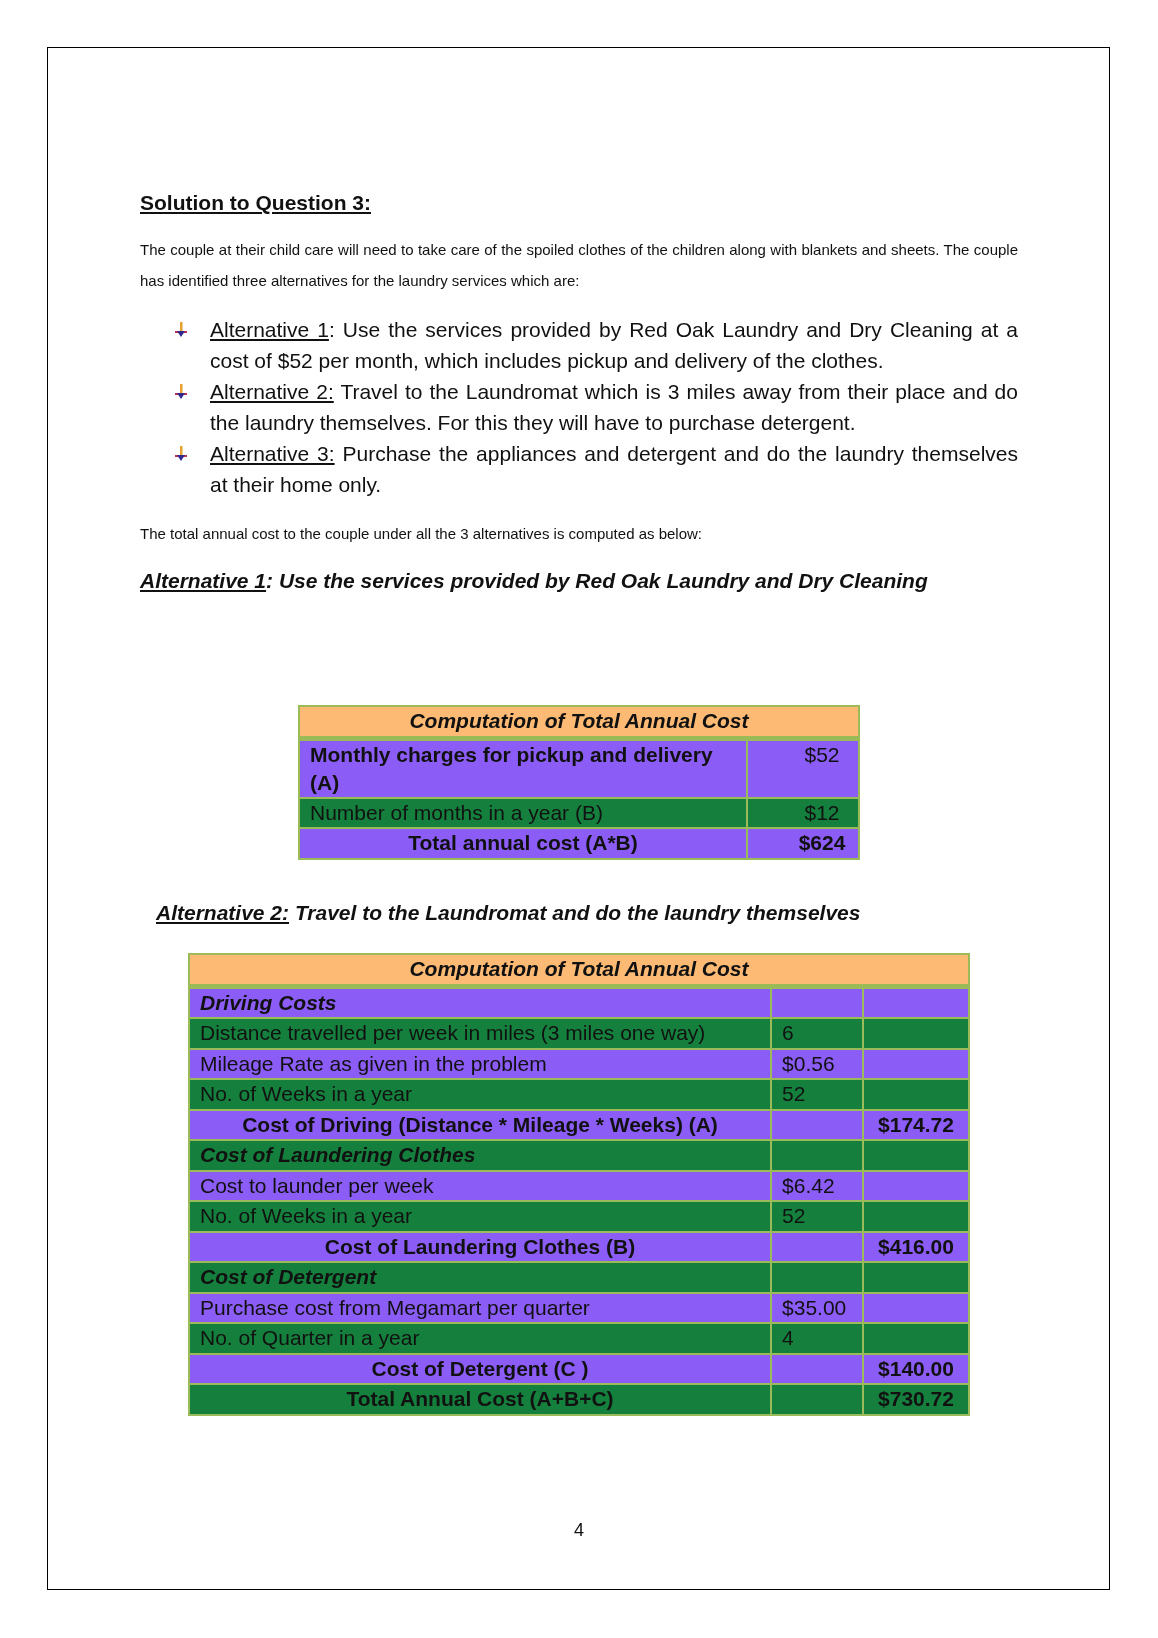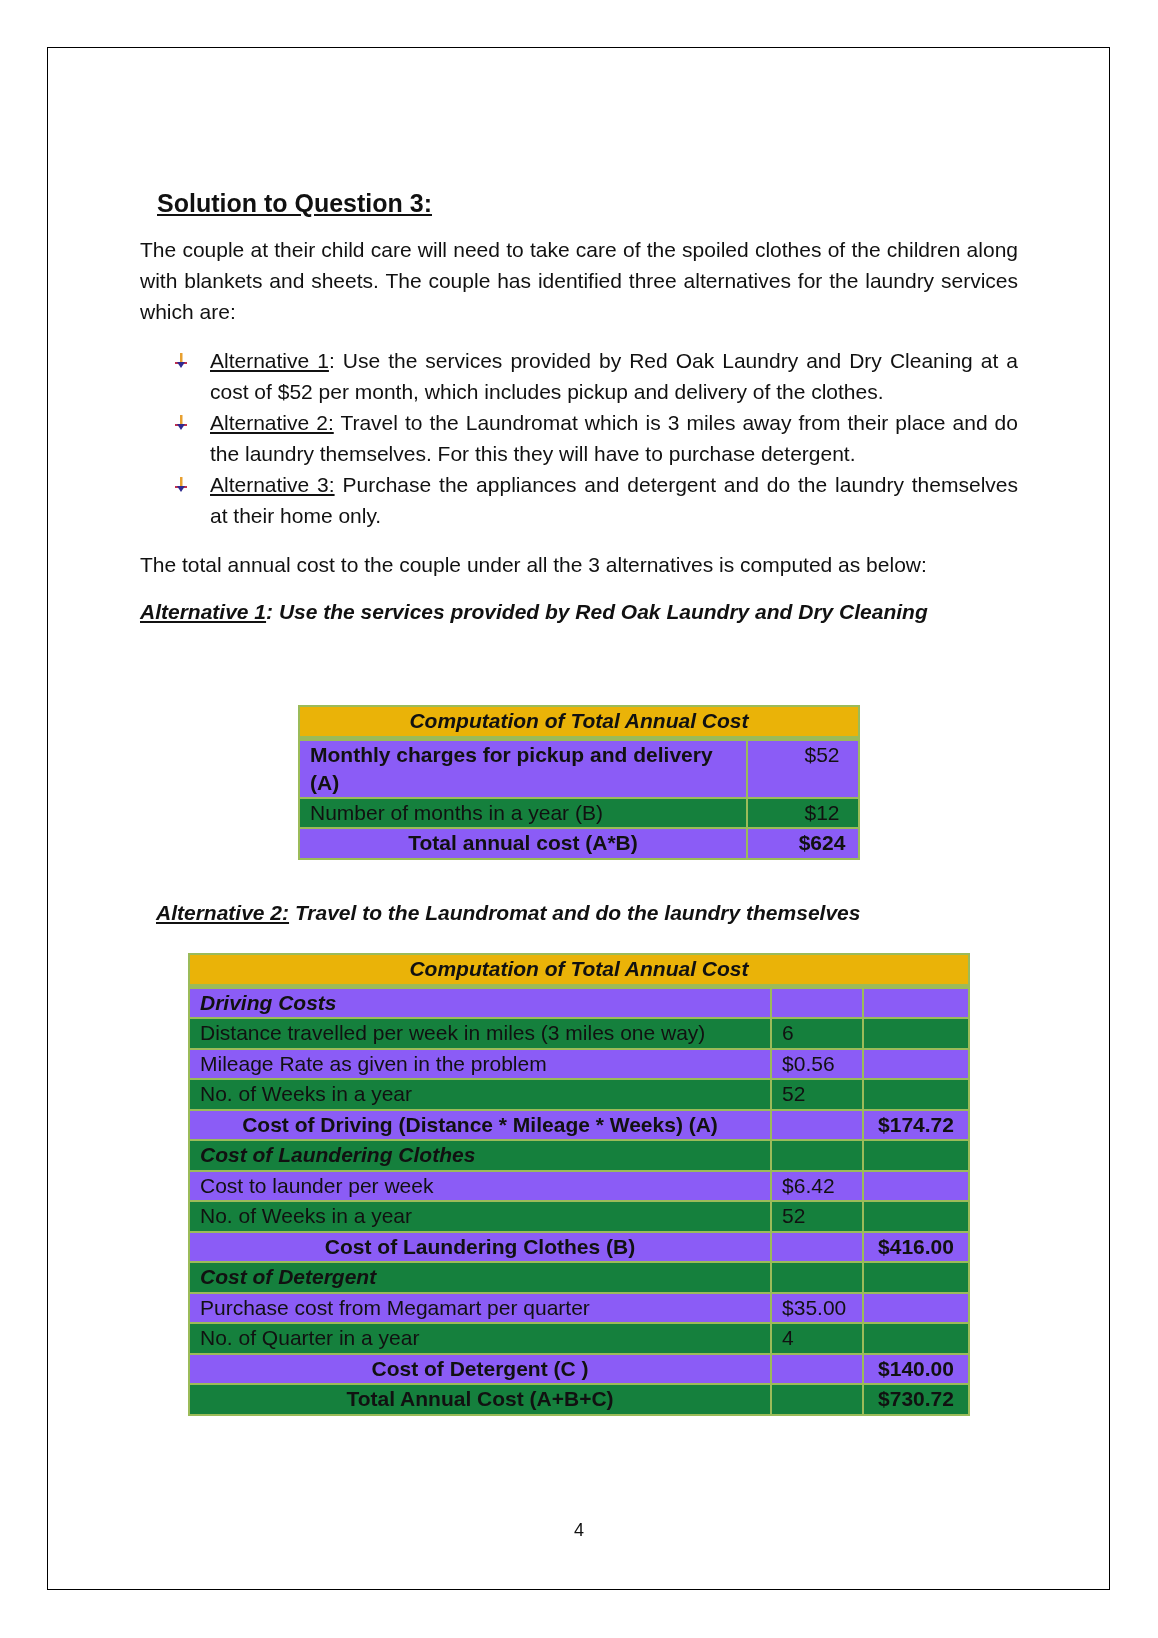--- a/index.html
+++ b/index.html
@@ -1,32 +1,32 @@
 <!DOCTYPE html>
 <html><head>
 <meta charset="utf-8">
 <style>
   html, body { margin: 0; padding: 0; background: #ffffff; }
   body { width: 1158px; height: 1638px; position: relative; overflow: hidden;
          font-family: "Liberation Sans", sans-serif; color: #111; }
   .page-border { position: absolute; left: 47px; top: 47px; width: 1063px; height: 1543px;
                  border: 1.5px solid #000; box-sizing: border-box; }
   .content { position: absolute; left: 140px; width: 878px; top: 190px; }
-  .heading { font-size: 25px; font-weight: bold; text-decoration: underline; margin: 0 0 18px 17px; line-height: 26px; }
-  .para { font-size: 21px; line-height: 31px; text-align: justify; margin: 0 0 18px 0; }
+  .heading { font-size: 21px; font-weight: bold; text-decoration: underline; margin: 0 0 18px 0; line-height: 26px; }
+  .para { font-size: 15px; line-height: 31px; text-align: justify; margin: 0 0 18px 0; }
   .bullets { list-style: none; margin: 0 0 18px 0; padding: 0 0 0 70px; }
   .bullets li { position: relative; font-size: 21px; line-height: 31px; text-align: justify; margin: 0; }
   .bullet-icon { position: absolute; left: -36px; top: 8px; width: 14px; height: 16px; }
   .bullet-label { text-decoration: underline; }
   .alt-heading { font-size: 21px; font-weight: bold; font-style: italic; line-height: 28px; margin: 0 0 22px 0; }
   .alt-heading .u { text-decoration: underline; }
 
   table.cost { border-collapse: collapse; font-size: 21px; }
   table.cost td { border: 2px solid #9bbb59; padding: 0 10px; height: 28.5px; line-height: 28px; vertical-align: top; }
-  table.cost tr.title td { background: #eab308; font-weight: bold; font-style: italic; text-align: center; border-bottom: 5px solid #9bbb59; }
+  table.cost tr.title td { background: #fdba74; font-weight: bold; font-style: italic; text-align: center; border-bottom: 5px solid #9bbb59; }
   table.cost tr.shade td { background: #8b5cf6; }
   table.cost tr.white td { background: #15803d; }
   table.cost .b { font-weight: bold; }
   table.cost .bi { font-weight: bold; font-style: italic; }
   table.cost .c { text-align: center; }
 
   #table1 { position: absolute; left: 298px; top: 705px; width: 562px; }
   #table1 td.val { width: 52px; text-align: center; padding-left: 48px; }
   #table2 { position: absolute; left: 188px; top: 953px; width: 782px; }
   #table2 td.c1 { width: 562px; margin-top: 32px; }

